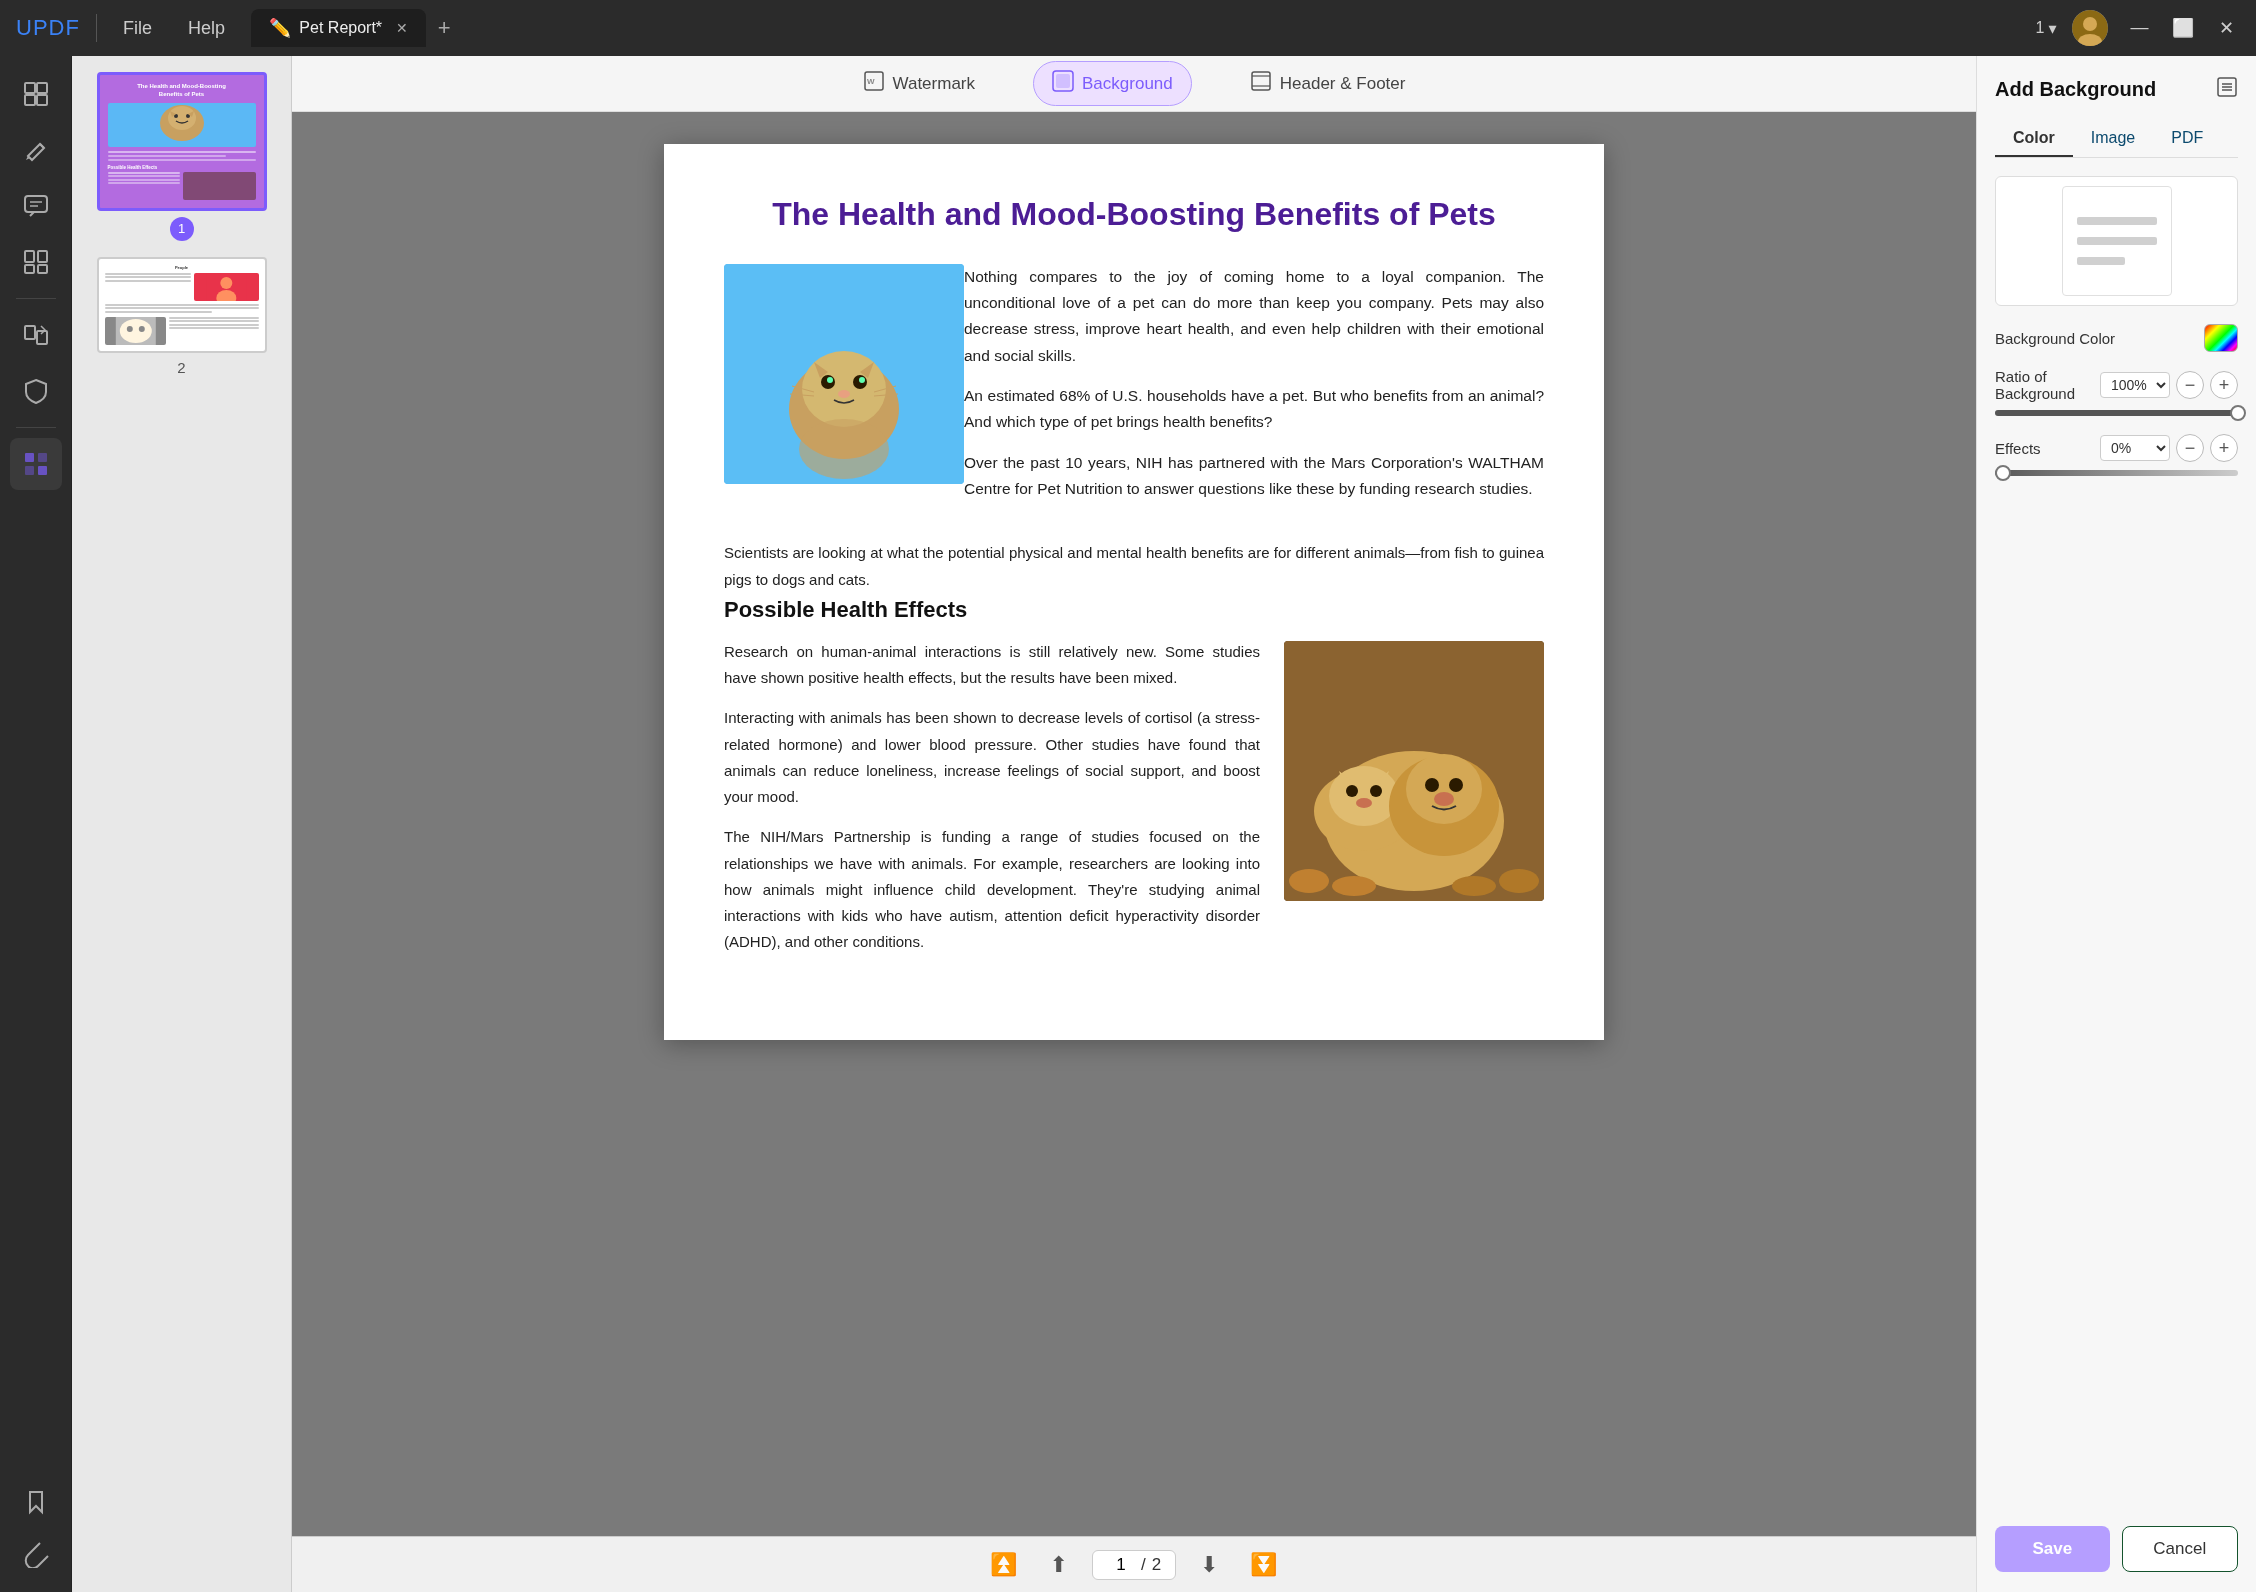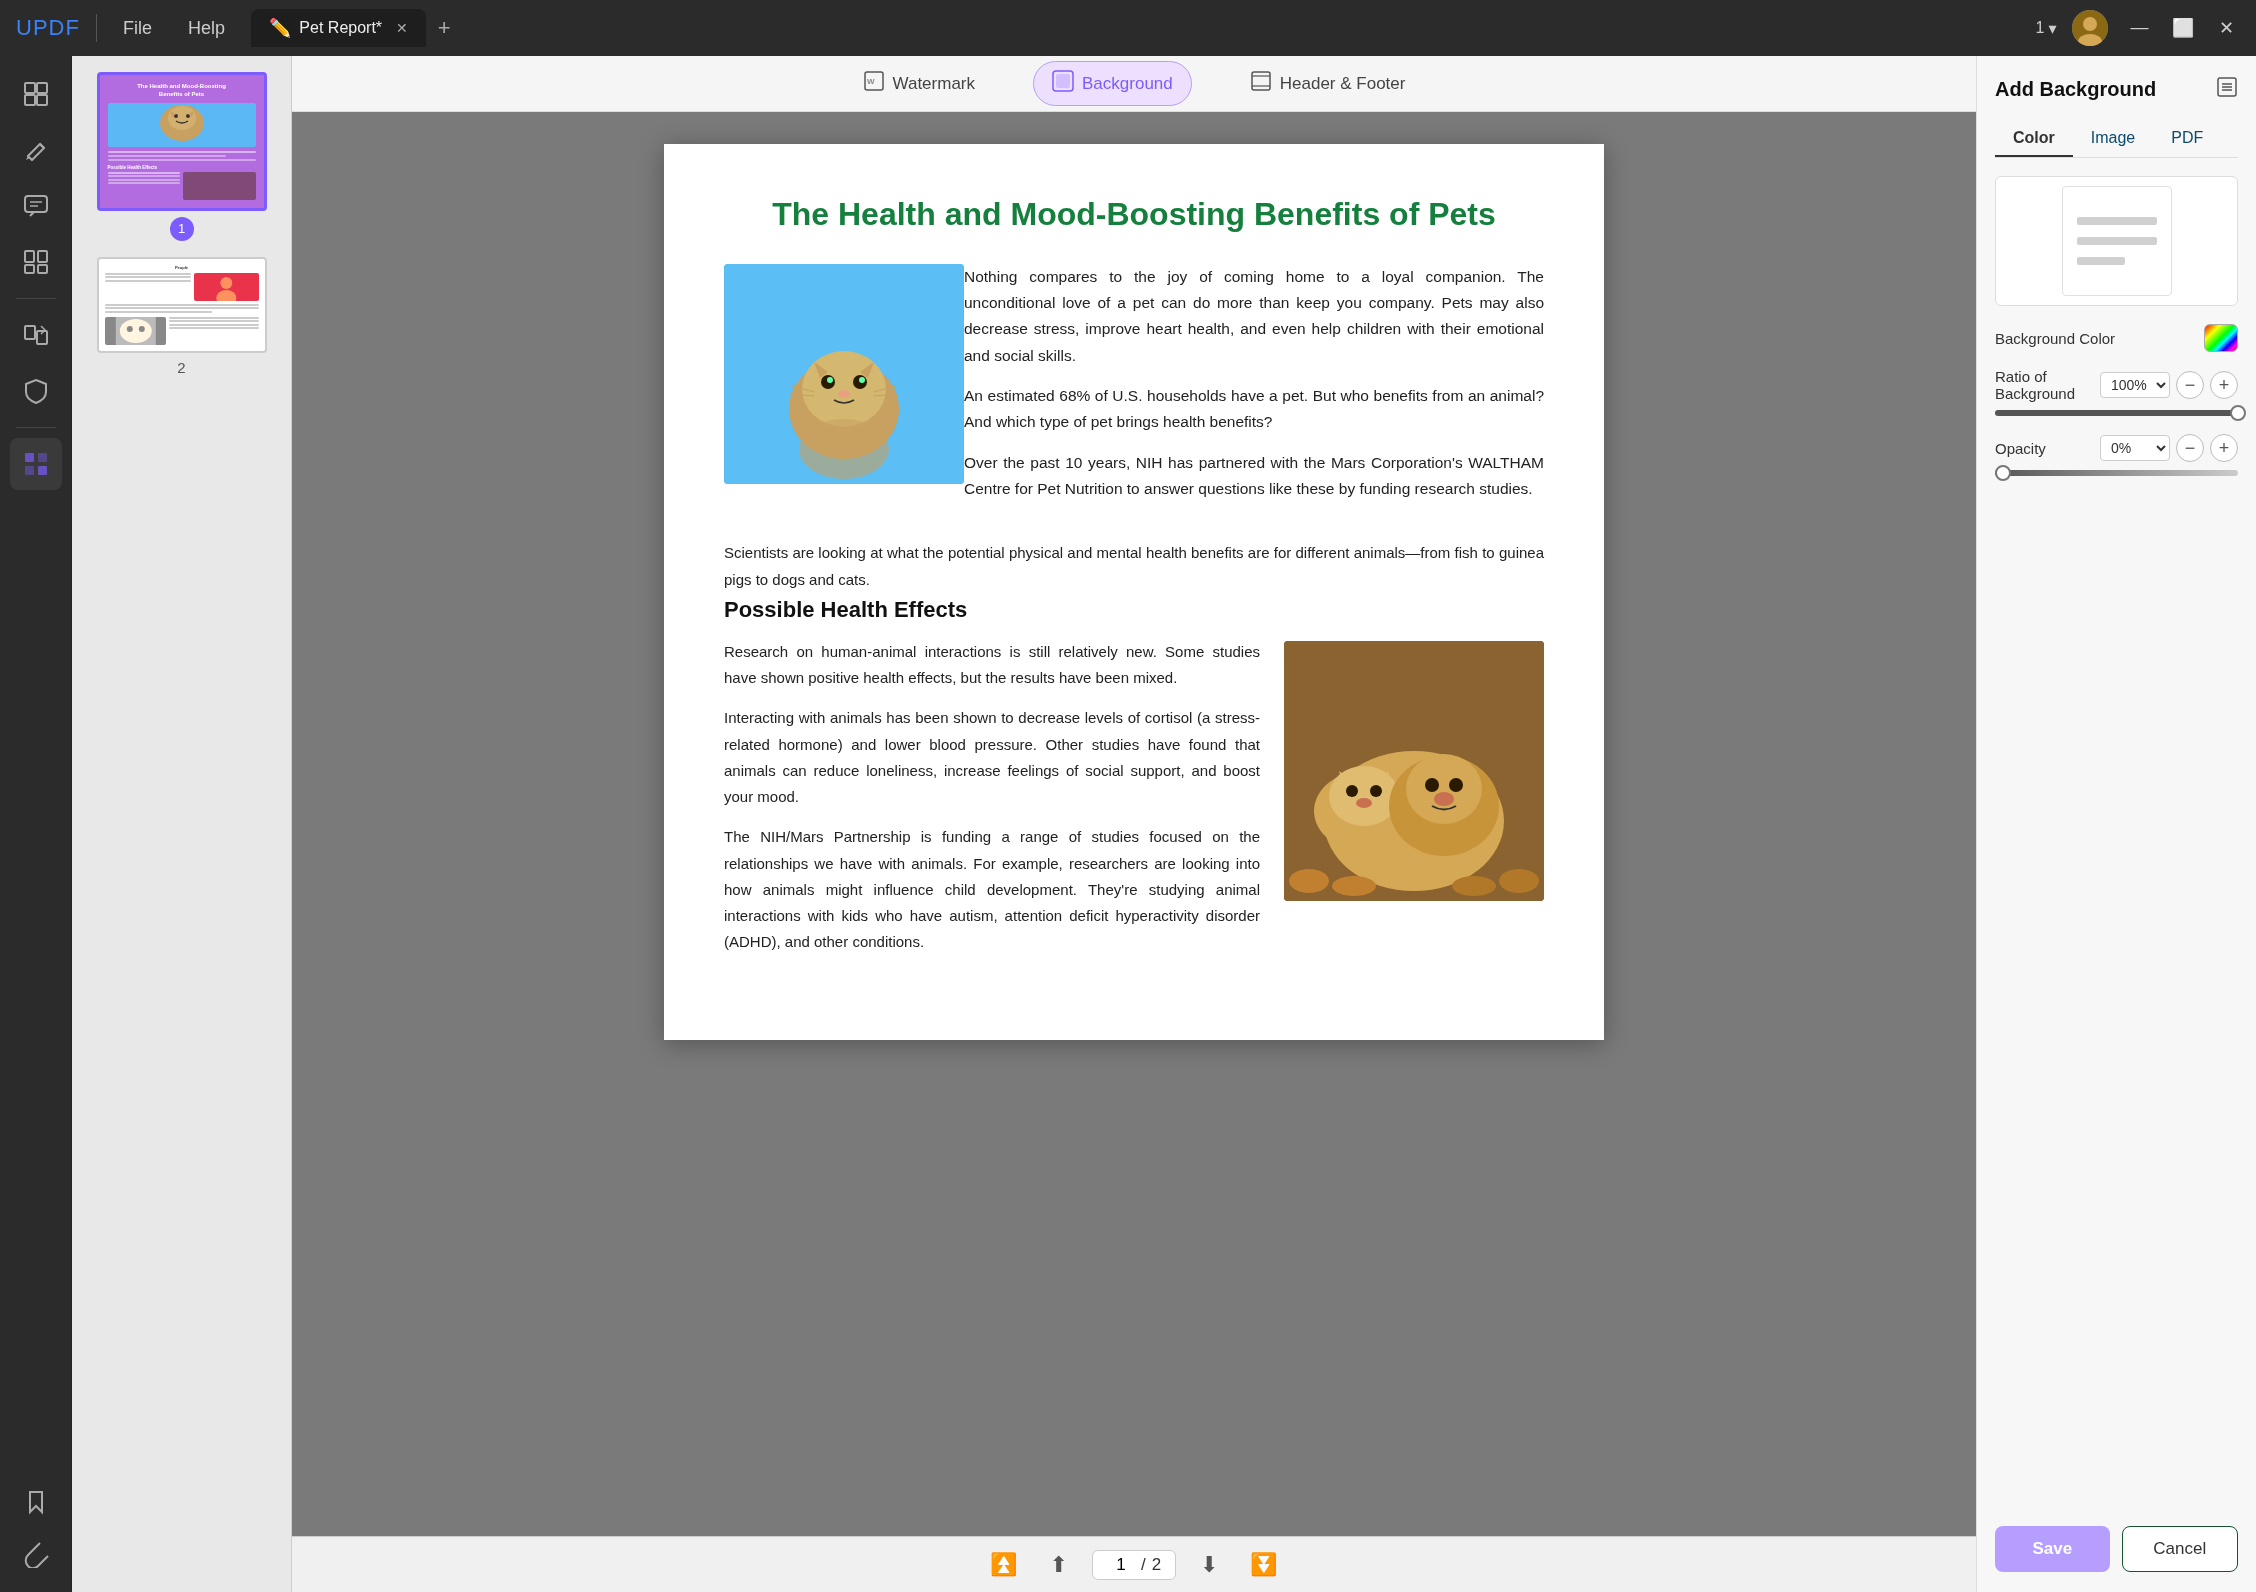--- a/index.html
+++ b/index.html
@@ -68,21 +68,21 @@
     }
     .toolbar-btn.active { background: #ede0ff; color: #7c5cfc; border: 1.5px solid #b59eff; }
     .toolbar-btn-icon { font-size: 20px; }
     .doc-area { flex: 1; overflow-y: auto; display: flex; align-items: flex-start; justify-content: center; padding: 32px 20px; background: #7a7a7a; }
 
     
     .doc-page {
       background: #fff; width: 940px; min-width: 940px; padding: 50px 60px;
       box-shadow: 0 4px 24px rgba(0,0,0,0.3); position: relative;
     }
-    .doc-title { font-size: 32px; font-weight: 900; text-align: center; margin-bottom: 28px; line-height: 1.3; color: #15803d; }
+    .doc-title { font-size: 32px; font-weight: 900; text-align: center; margin-bottom: 28px; line-height: 1.3; color: #4c1d95; }
     .doc-intro { display: flex; margin-bottom: 24px; }
     .doc-intro-img { width: 240px; min-width: 240px; height: 220px; background: #5bb8f5; border-radius: 4px; overflow: hidden; display: flex; align-items: center; justify-content: center; }
     .doc-intro-text { flex: 1; font-size: 15.5px; line-height: 1.7; color: #222; text-align: justify; }
     .doc-intro-text p { margin-bottom: 14px; }
     .doc-section-title { font-size: 22px; font-weight: 900; color: #111; margin-bottom: 16px; }
     .doc-section { margin-bottom: 20px; }
     .doc-two-col { display: flex; gap: 24px; }
     .doc-left { flex: 1; }
     .doc-right { width: 260px; min-width: 260px; }
     .doc-body-text { font-size: 15px; line-height: 1.75; color: #222; text-align: justify; }
@@ -500,21 +500,21 @@
       <div class="slider-track-row">
         <div class="slider-track">
           <div class="slider-fill" style="width:100%;"></div>
           <div class="slider-thumb" style="left:calc(100% - 8px);"></div>
         </div>
       </div>
     </div>
 
     <div class="slider-row">
       <div class="slider-row-header">
-        <span class="slider-row-label">Opacity</span>
+        <span class="slider-row-label">Effects</span>
         <div class="slider-controls">
           <select class="slider-select">
             <option>0%</option>
             <option>25%</option>
             <option>50%</option>
             <option>75%</option>
             <option>100%</option>
           </select>
           <button class="slider-btn">−</button>
           <button class="slider-btn">+</button>

